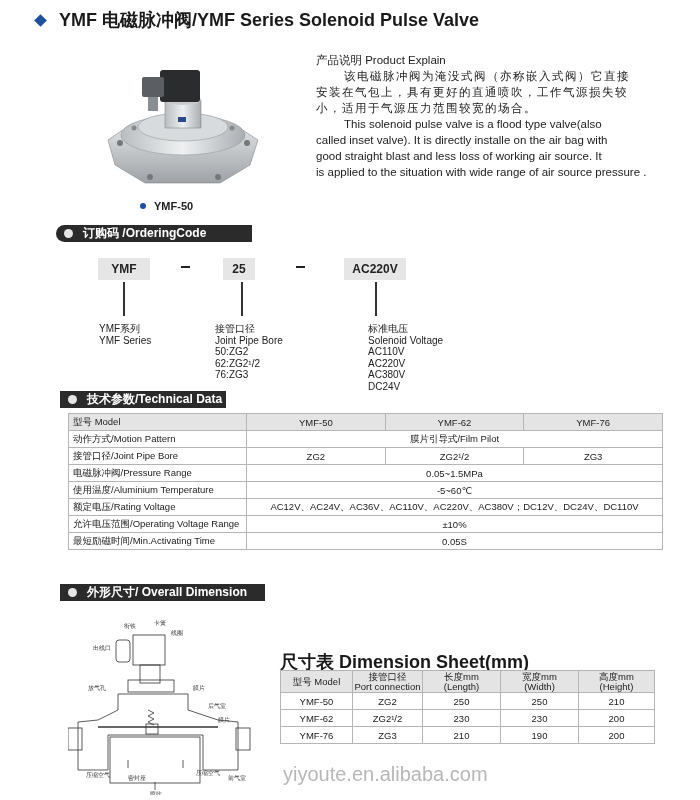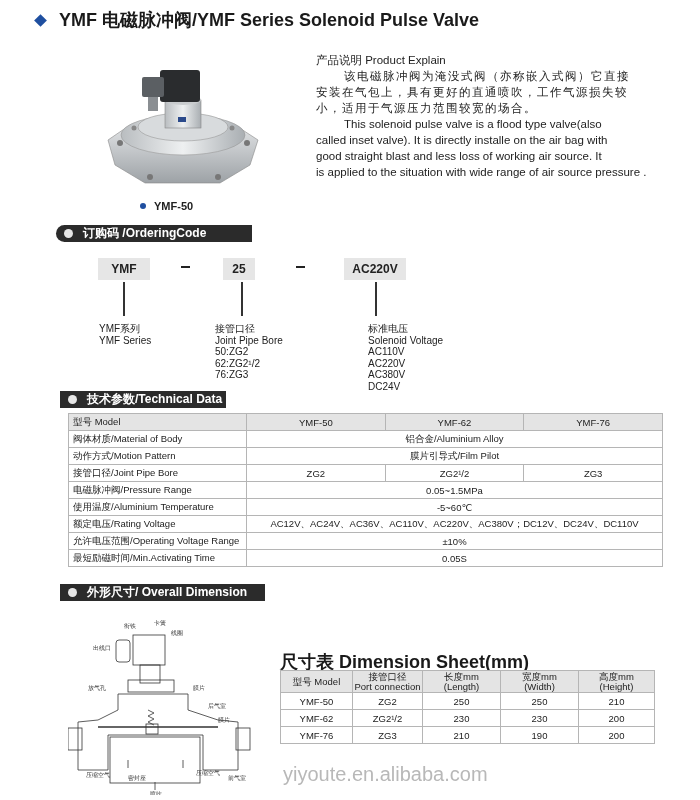--- a/index.html
+++ b/index.html
@@ -151,24 +151,20 @@
   <span>技术参数/Technical Data</span>
 </div>
 
 <table class="tech">
   <tbody>
       <tr class="head">
     <td class="lbl">型号 Model</td>
     <td class="val">YMF-50</td>
     <td class="val">YMF-62</td>
     <td class="val">YMF-76</td>
-  </tr>
-  <tr>
-    <td class="lbl">阀体材质/Material of Body</td>
-    <td class="val" colspan="3">铝合金/Aluminium Alloy</td>
   </tr>
   <tr>
     <td class="lbl">动作方式/Motion Pattern</td>
     <td class="val" colspan="3">膜片引导式/Film Pilot</td>
   </tr>
   <tr>
     <td class="lbl">接管口径/Joint Pipe Bore</td>
     <td class="val">ZG2</td>
     <td class="val">ZG2¹/2</td>
     <td class="val">ZG3</td>

